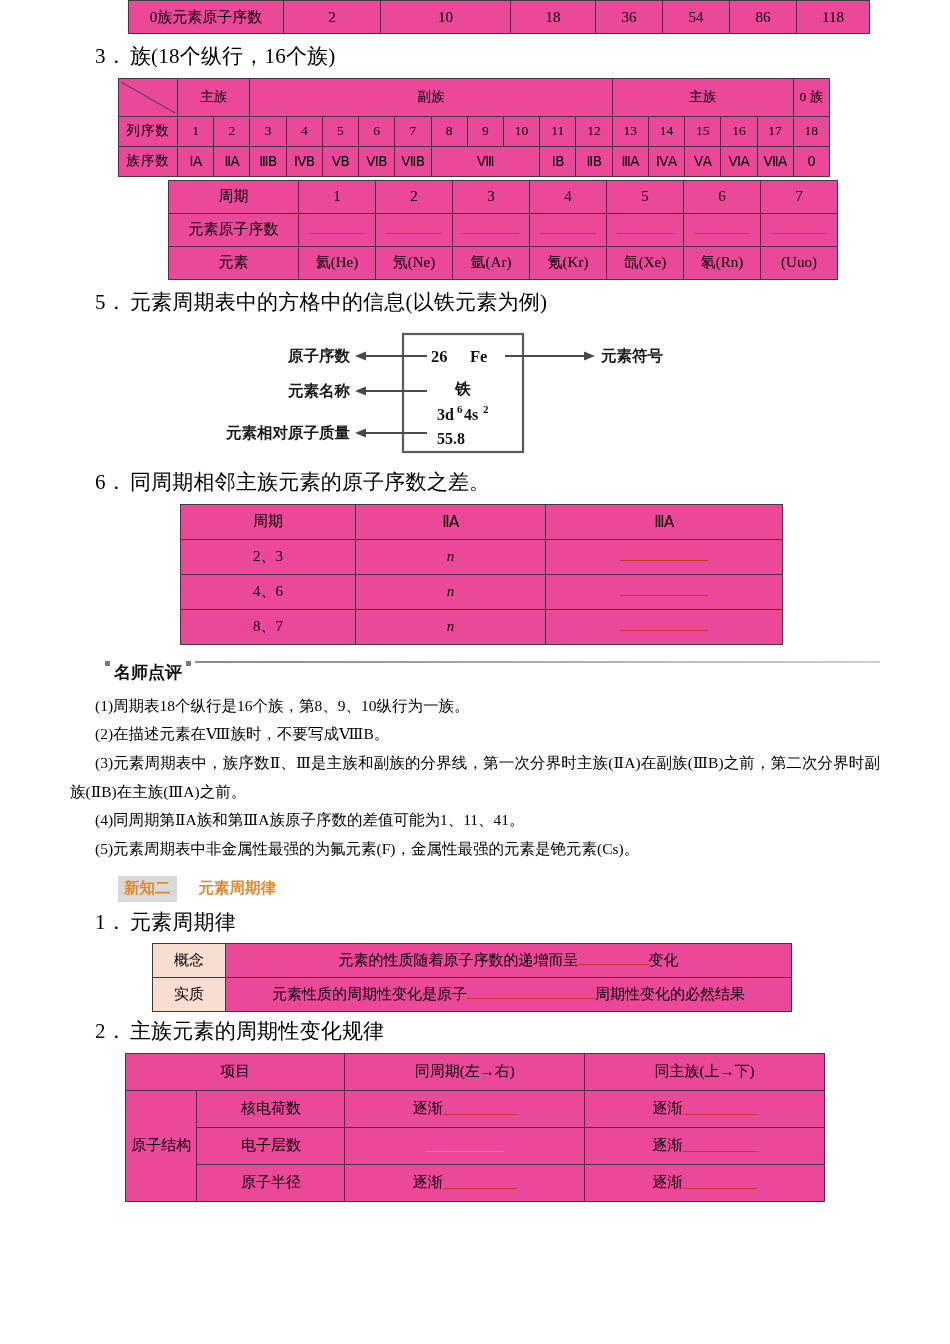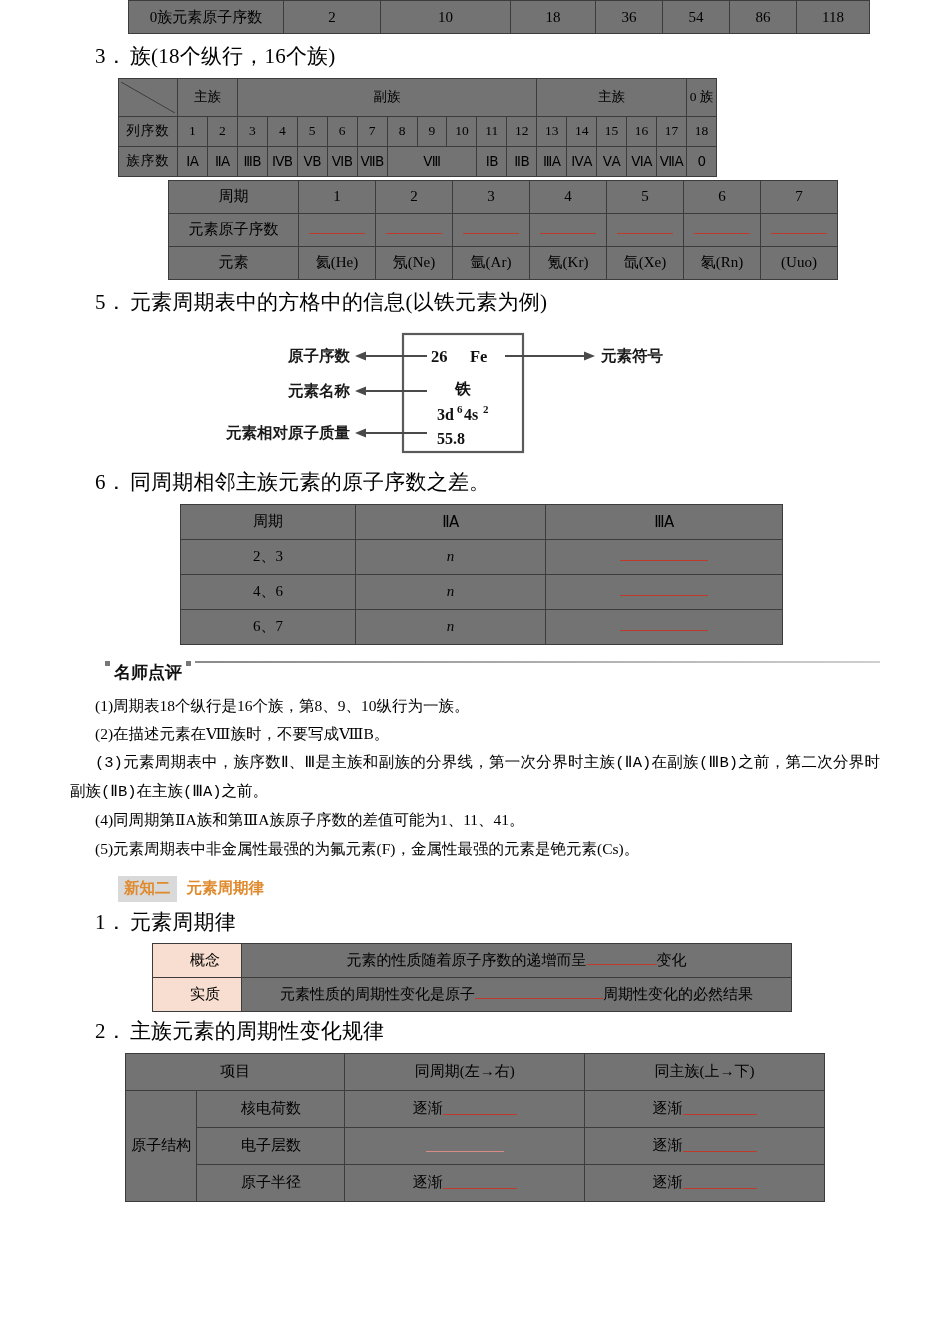--- a/index.html
+++ b/index.html
@@ -30,44 +30,44 @@
     letter-spacing: .2px;
   }
   .num-line .idx { margin-right: 3px; }
 
   .para {
     font-size: 15.5px;
     line-height: 1.85;
     margin: 0 70px 0 95px;
     text-align: justify;
   }
-  .para.hang { margin-left: 70px; text-indent: 25px; font-family: Liberation Mono, monospace; }
+  .para.hang { margin-left: 70px; text-indent: 25px; }
 
   
   table.doc {
     border-collapse: collapse;
     font-size: 14.5px;
-    background: #737373;
+    background: #ec4899;
   }
   table.doc td, table.doc th {
     border: 1px solid #3c3c3c;
     text-align: center;
     vertical-align: middle;
     font-weight: normal;
     padding: 3px 2px;
     white-space: nowrap;
   }
 
   
   .tbl-zero { margin: 0 0 0 128px; }
   .tbl-zero td { height: 26px; font-size: 15px; }
   .tbl-zero td.lbl { width: 150px; }
 
   
-  .tbl-group { margin: 3px 0 0 118px; width: 599px; table-layout: fixed; }
+  .tbl-group { margin: 3px 0 0 118px; width: 712px; table-layout: fixed; }
   .tbl-group td { height: 23px; font-size: 13.5px; padding: 2px 0; }
   .tbl-group td.rowlbl { width: 54px; font-size: 13.5px; letter-spacing: 1px;}
   .tbl-group td.col { width: 36px; }
   .diag-cell {
     position: relative;
     padding: 0;
     overflow: hidden;
   }
   .diag-cell svg { display: block; }
   .grp-serif { font-family: "Liberation Serif", serif; }
@@ -130,35 +130,36 @@
 
   
   .xz-banner {
     margin: 12px 0 2px 118px;
     display: inline-flex;
     align-items: flex-start;
     font-family: "DejaVu Sans", "Liberation Sans", sans-serif;
     font-weight: bold;
     font-size: 15.5px;
     color: #e08a2e;
+    gap: 12px;
   }
   .xz-tag {
     background: #d9d9d9;
     padding: 2px 6px 3px 6px;
   }
   .xz-sub { padding: 2px 6px 3px 10px; color: #e08a2e; }
 
   
   .tbl-concept { margin: 3px 0 0 152px; width: 640px; }
   .tbl-concept td { height: 27px; font-size: 15px; text-align: left; padding-left: 9px;}
   .tbl-concept td.k {
     width: 68px;
     background: #f7ded0;
     text-align: center;
-    padding-left: 18px;
+    padding-left: 2px;
   }
   .ul-sm { display:inline-block; width: 70px; border-bottom: 1.3px solid #c0392b; height: 12px; }
   .ul-md { display:inline-block; width: 128px; border-bottom: 1.3px solid #c0392b; height: 12px; }
 
   
   .tbl-law { margin: 3px 0 0 125px; width: 700px; }
   .tbl-law td { height: 30px; font-size: 15px; }
   .tbl-law td.g { width: 65px; }
   .tbl-law td.item { width: 140px; }
   .tbl-law td.col2 { width: 230px; }
@@ -343,21 +344,21 @@
       <td>2、3</td>
       <td class="ital">n</td>
       <td><span class="blank-red-lg"></span></td>
     </tr>
     <tr>
       <td>4、6</td>
       <td class="ital">n</td>
       <td><span class="blank-red-lg"></span></td>
     </tr>
     <tr>
-      <td>6、7</td>
+      <td>8、7</td>
       <td class="ital">n</td>
       <td><span class="blank-red-lg"></span></td>
     </tr>
   </tbody>
     </table>
 
   
   <div class="ms-header">
     <span class="ms-sq"></span>
     <span class="ms-title">名师点评</span>

